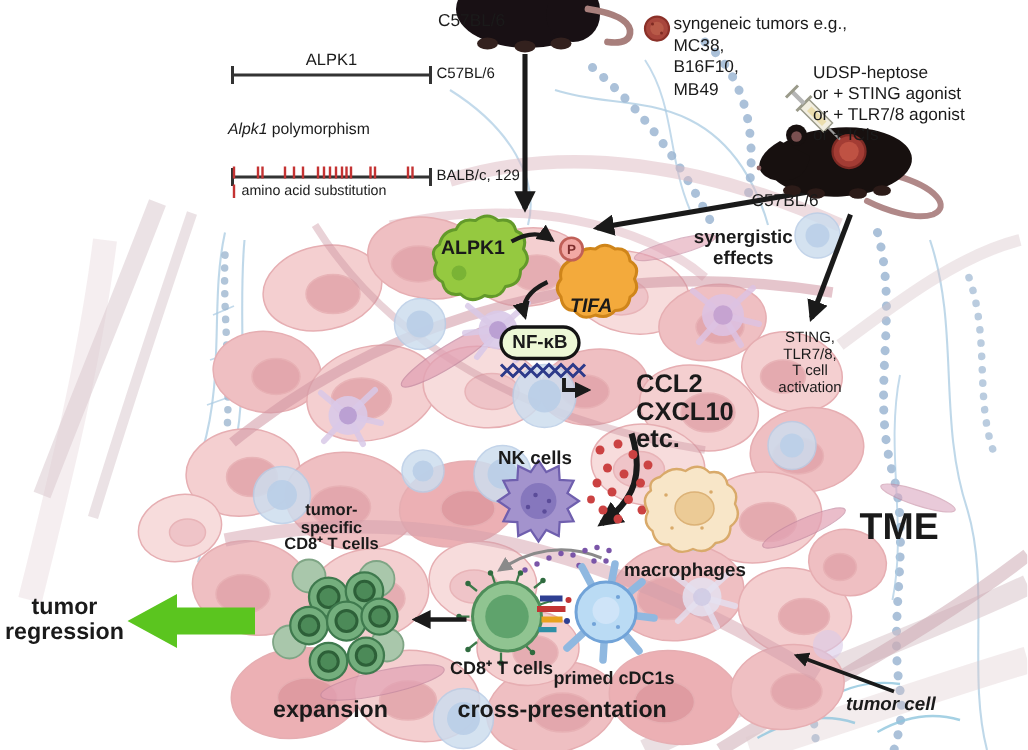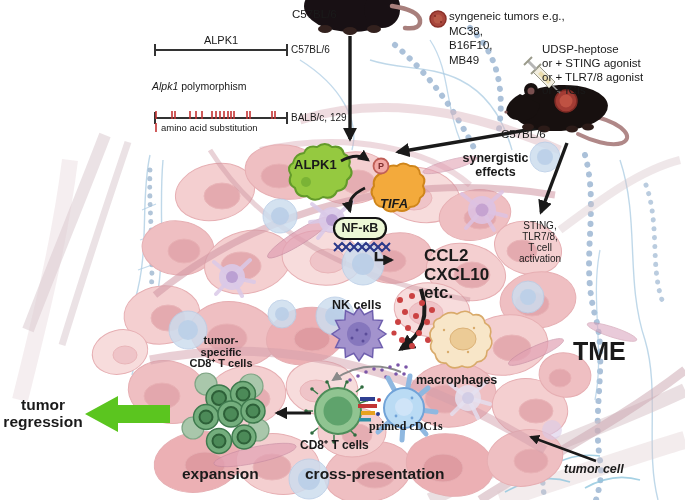--- a/index.html
+++ b/index.html
@@ -413,21 +413,21 @@
 <div class="lbl b" style="left:332px;top:298px;font-size:12.5px;">NK cells</div>
 <div class="lbl b" style="left:416px;top:357px;font-size:12.5px;margin-top:16px;">macrophages</div>
 
 <div class="lbl b c" style="left:179px;top:335px;width:84px;font-size:11px;line-height:1.05;">
   <div>tumor-</div>
   <div>specific</div>
   <div>CD8⁺ T cells</div>
 </div>
 
 <div class="lbl b" style="left:300px;top:439px;font-size:12px;">CD8⁺ T cells</div>
-<div class="lbl b" style="left:369px;top:420px;font-size:12px;font-family:Liberation Serif, serif;">primed cDC1s</div>
+<div class="lbl b" style="left:369px;top:446px;font-size:12px;">primed cDC1s</div>
 <div class="lbl b" style="left:305px;top:465px;font-size:15.5px;">cross-presentation</div>
 <div class="lbl b" style="left:182px;top:465px;font-size:15.5px;">expansion</div>
 
 <div class="lbl b c" style="left:0px;top:396px;width:86px;font-size:15.5px;line-height:1.12;">
   <div>tumor</div>
   <div>regression</div>
 </div>
 
 <div class="lbl b" style="left:573px;top:337px;font-size:25px;">TME</div>
 <div class="lbl b" style="left:564px;top:462px;font-size:12.5px;font-style:italic;">tumor cell</div>

